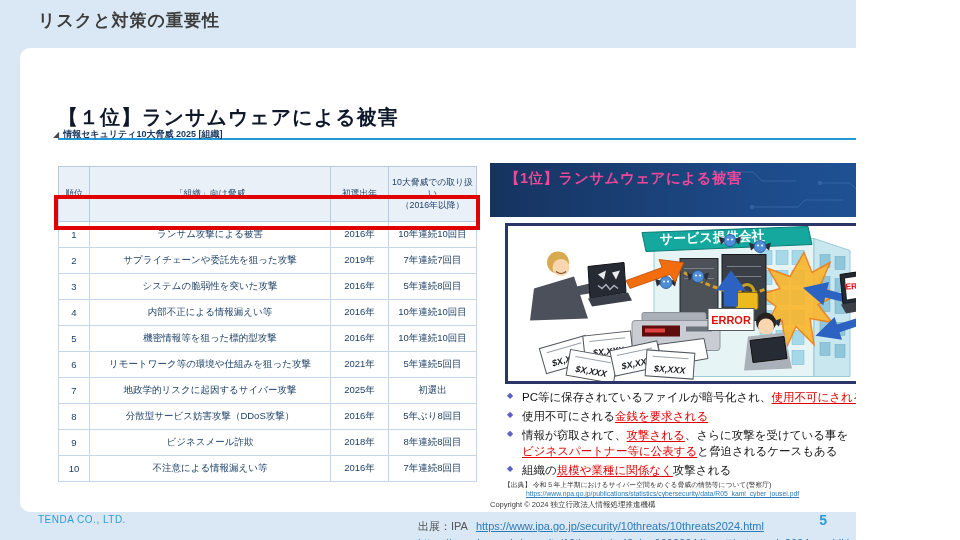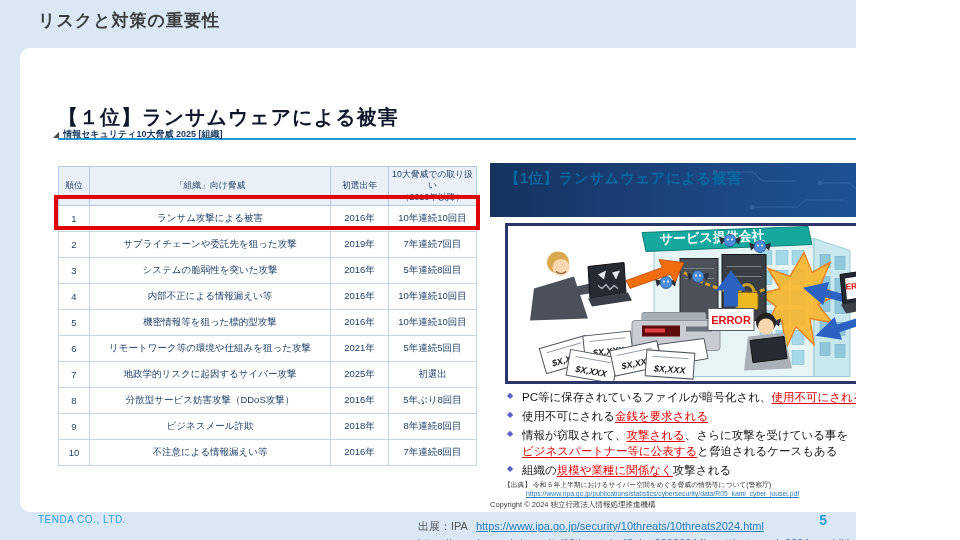--- a/index.html
+++ b/index.html
@@ -10,30 +10,30 @@
   .page-title { position:absolute; left:38px; top:9px; font-size:17px; font-weight:bold; color:#3c3c3c; letter-spacing:1px; }
 
   .card { position:absolute; left:20px; top:48px; width:920px; height:464px; background:#ffffff; border-radius:10px; }
 
   .card-heading { position:absolute; left:38px; top:56px; width:897px; font-size:20px; font-weight:bold; color:#0f172a; letter-spacing:1px; padding-bottom:7px; border-bottom:2px solid #2299d6; }
 
   .table-caption { position:absolute; left:33px; top:80px; font-size:9px; font-weight:bold; color:#17365d; }
   .caption-tri { font-size:8px; color:#4a4a4a; margin-right:4px; }
 
   .threat-table { position:absolute; left:38px; top:118px; width:418px; border-collapse:collapse; font-size:9.5px; color:#1d4066; table-layout:fixed; }
-  .threat-table th { background:#eaf0f8; border:1px solid #b5cbe2; font-weight:normal; padding:2px 1px; height:33px; font-size:8.8px; white-space:pre-line; line-height:1.3; }
+  .threat-table th { background:#eaf0f8; border:1px solid #b5cbe2; font-weight:normal; padding:10px 1px; height:33px; font-size:8.8px; white-space:pre-line; line-height:1.3; }
   .threat-table td { border:1px solid #c3d6ea; text-align:center; height:26px; padding:0 3px; background:#fff; overflow:hidden; white-space:nowrap; }
   .col-rank { width:31px; } .col-threat { width:241px; } .col-year { width:58px; } .col-hist { width:88px; }
 
   .highlight-box { position:absolute; left:34px; top:147px; width:426px; height:35px; border:4px solid #e00202; pointer-events:none; }
 
   
   .ipa-panel { position:absolute; left:470px; top:115px; width:462px; height:347px; background:#fff; }
   .ipa-band { position:absolute; left:0; top:0; width:462px; height:54px; }
-  .ipa-title { position:absolute; left:15px; top:6px; font-size:14.5px; font-weight:bold; color:#0369a1; letter-spacing:.5px; }
+  .ipa-title { position:absolute; left:15px; top:6px; font-size:14.5px; font-weight:bold; color:#ec4899; letter-spacing:.5px; }
   .ipa-subtitle { position:absolute; left:21px; top:29px; font-size:10.5px; font-weight:bold; color:#fff; }
   .ipa-logo { position:absolute; right:13px; top:8px; font-size:28px; font-weight:bold; color:#ef4444; letter-spacing:1px; font-family:"Liberation Sans","DejaVu Sans",sans-serif; }
 
   .illus-box { position:absolute; left:15px; top:60px; width:430px; height:161px; border:3px solid #2c3568; background:#fff; }
   .illus-box svg { display:block; width:100%; height:100%; }
 
   .ipa-bullets { position:absolute; left:17px; top:226px; width:434px; list-style:none; font-size:11.5px; color:#141414; line-height:1.4; }
   .ipa-bullets li { position:relative; padding-left:15px; margin-bottom:3px; }
   .diamond { position:absolute; left:0; top:1px; font-size:8px; color:#5a62c8; }
   .hl { color:#e00000; text-decoration:underline; text-underline-offset:2px; }

